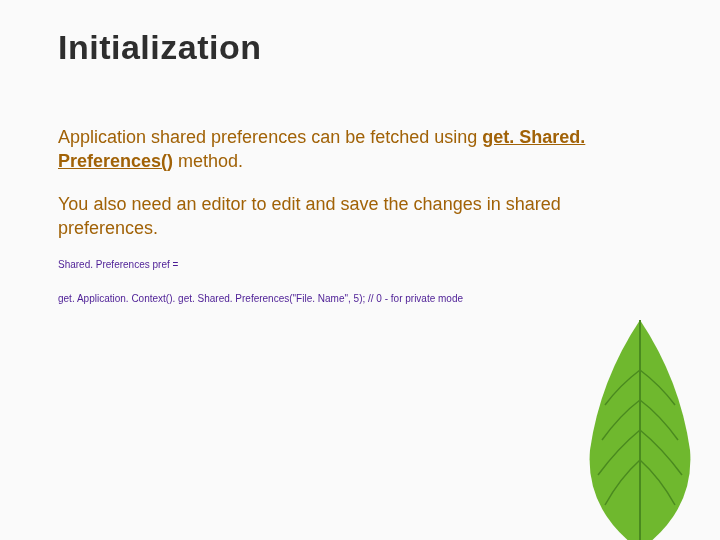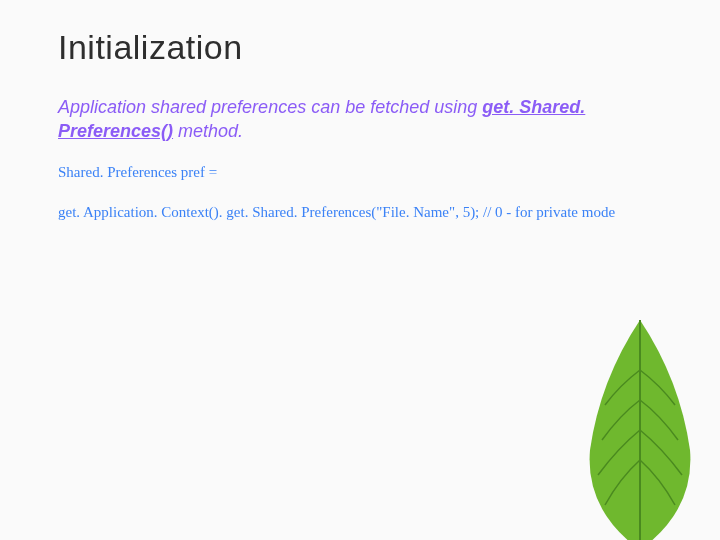--- a/index.html
+++ b/index.html
@@ -12,41 +12,40 @@
     overflow: hidden;
   }
   .slide {
     width: 100%;
     height: 100%;
     padding: 28px 58px 40px 58px;
     position: relative;
   }
   .title {
     font-size: 34px;
-    font-weight: 400;
+    font-weight: 700;
     color: #2e2e2e;
-    margin-bottom: 28px;
+    margin-bottom: 58px;
     letter-spacing: 0.5px;
   }
   .paragraph {
     font-size: 18px;
-    color: #8b5cf6;
+    color: #a16207;
     line-height: 1.35;
     margin-bottom: 18px;
     max-width: 560px;
-    font-style: italic;
   }
   .method-name {
     text-decoration: underline;
     font-weight: bold;
   }
   .code-line {
-    font-family: Liberation Serif, serif;
-    font-size: 15px;
-    color: #3b82f6;
+    font-family: Liberation Sans, sans-serif;
+    font-size: 10px;
+    color: #4c1d95;
     margin-bottom: 20px;
     max-width: 560px;
     line-height: 1.35;
   }
   .code-line:first-of-type {
     margin-top: 32px;
   }
   .leaf-decoration {
     position: absolute;
     right: 0;
@@ -65,20 +64,21 @@
 <body>
 
 <div class="slide">
 
   <h1 class="title">Initialization</h1>
 
   <p class="paragraph">
     <span>Application shared preferences can be fetched using </span><span class="method-name">get. Shared. Preferences()</span><span> method.</span>
   </p>
 
+  <p class="paragraph">You also need an editor to edit and save the changes in shared preferences.</p>
 
   <p class="code-line">Shared. Preferences pref =</p>
   <p class="code-line">get. Application. Context(). get. Shared. Preferences("File. Name", 5); // 0 - for private mode</p>
 
   <div class="leaf-decoration">
     <svg width="200" height="260" viewBox="0 0 200 260">
       <path d="M 100 20 Q 60 80 50 150 Q 45 210 100 250 Q 155 210 150 150 Q 140 80 100 20 Z" fill="#6fb82e"></path>
       <path d="M 100 20 Q 100 140 100 250" stroke="#4a8a1f" stroke-width="2" fill="none"></path>
       <path d="M 100 70 Q 80 85 65 105" stroke="#4a8a1f" stroke-width="1.5" fill="none"></path>
       <path d="M 100 100 Q 80 115 62 140" stroke="#4a8a1f" stroke-width="1.5" fill="none"></path>

